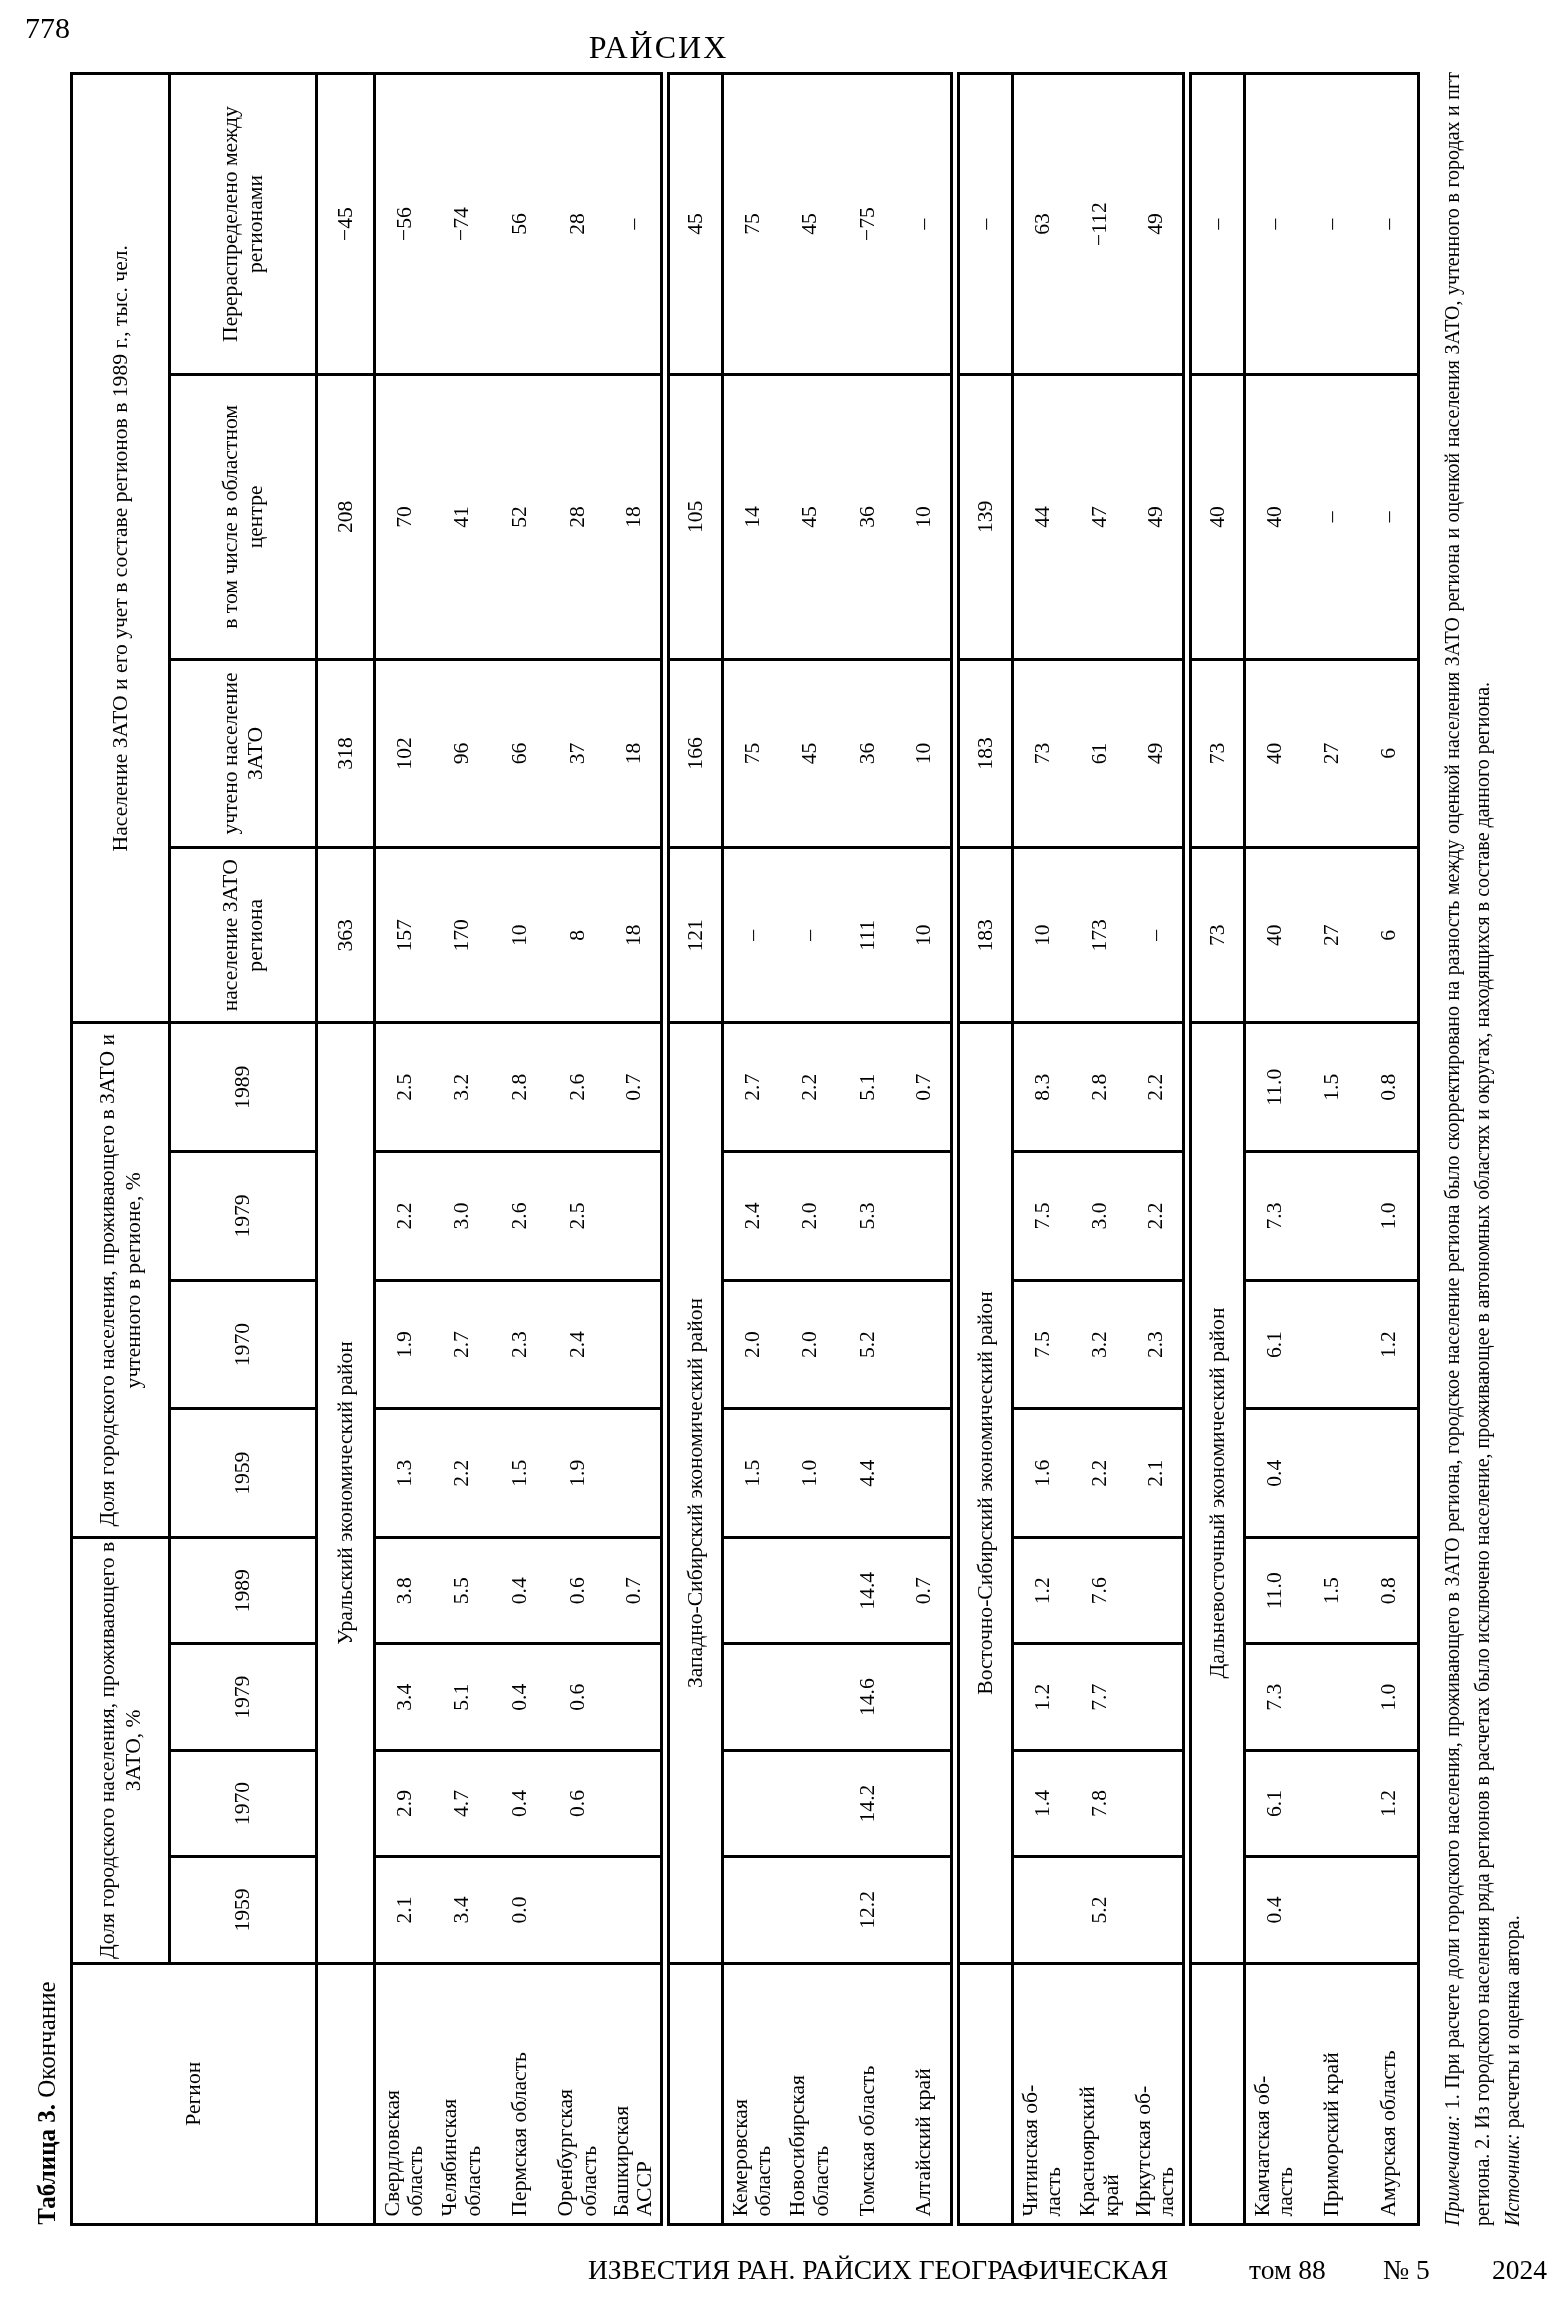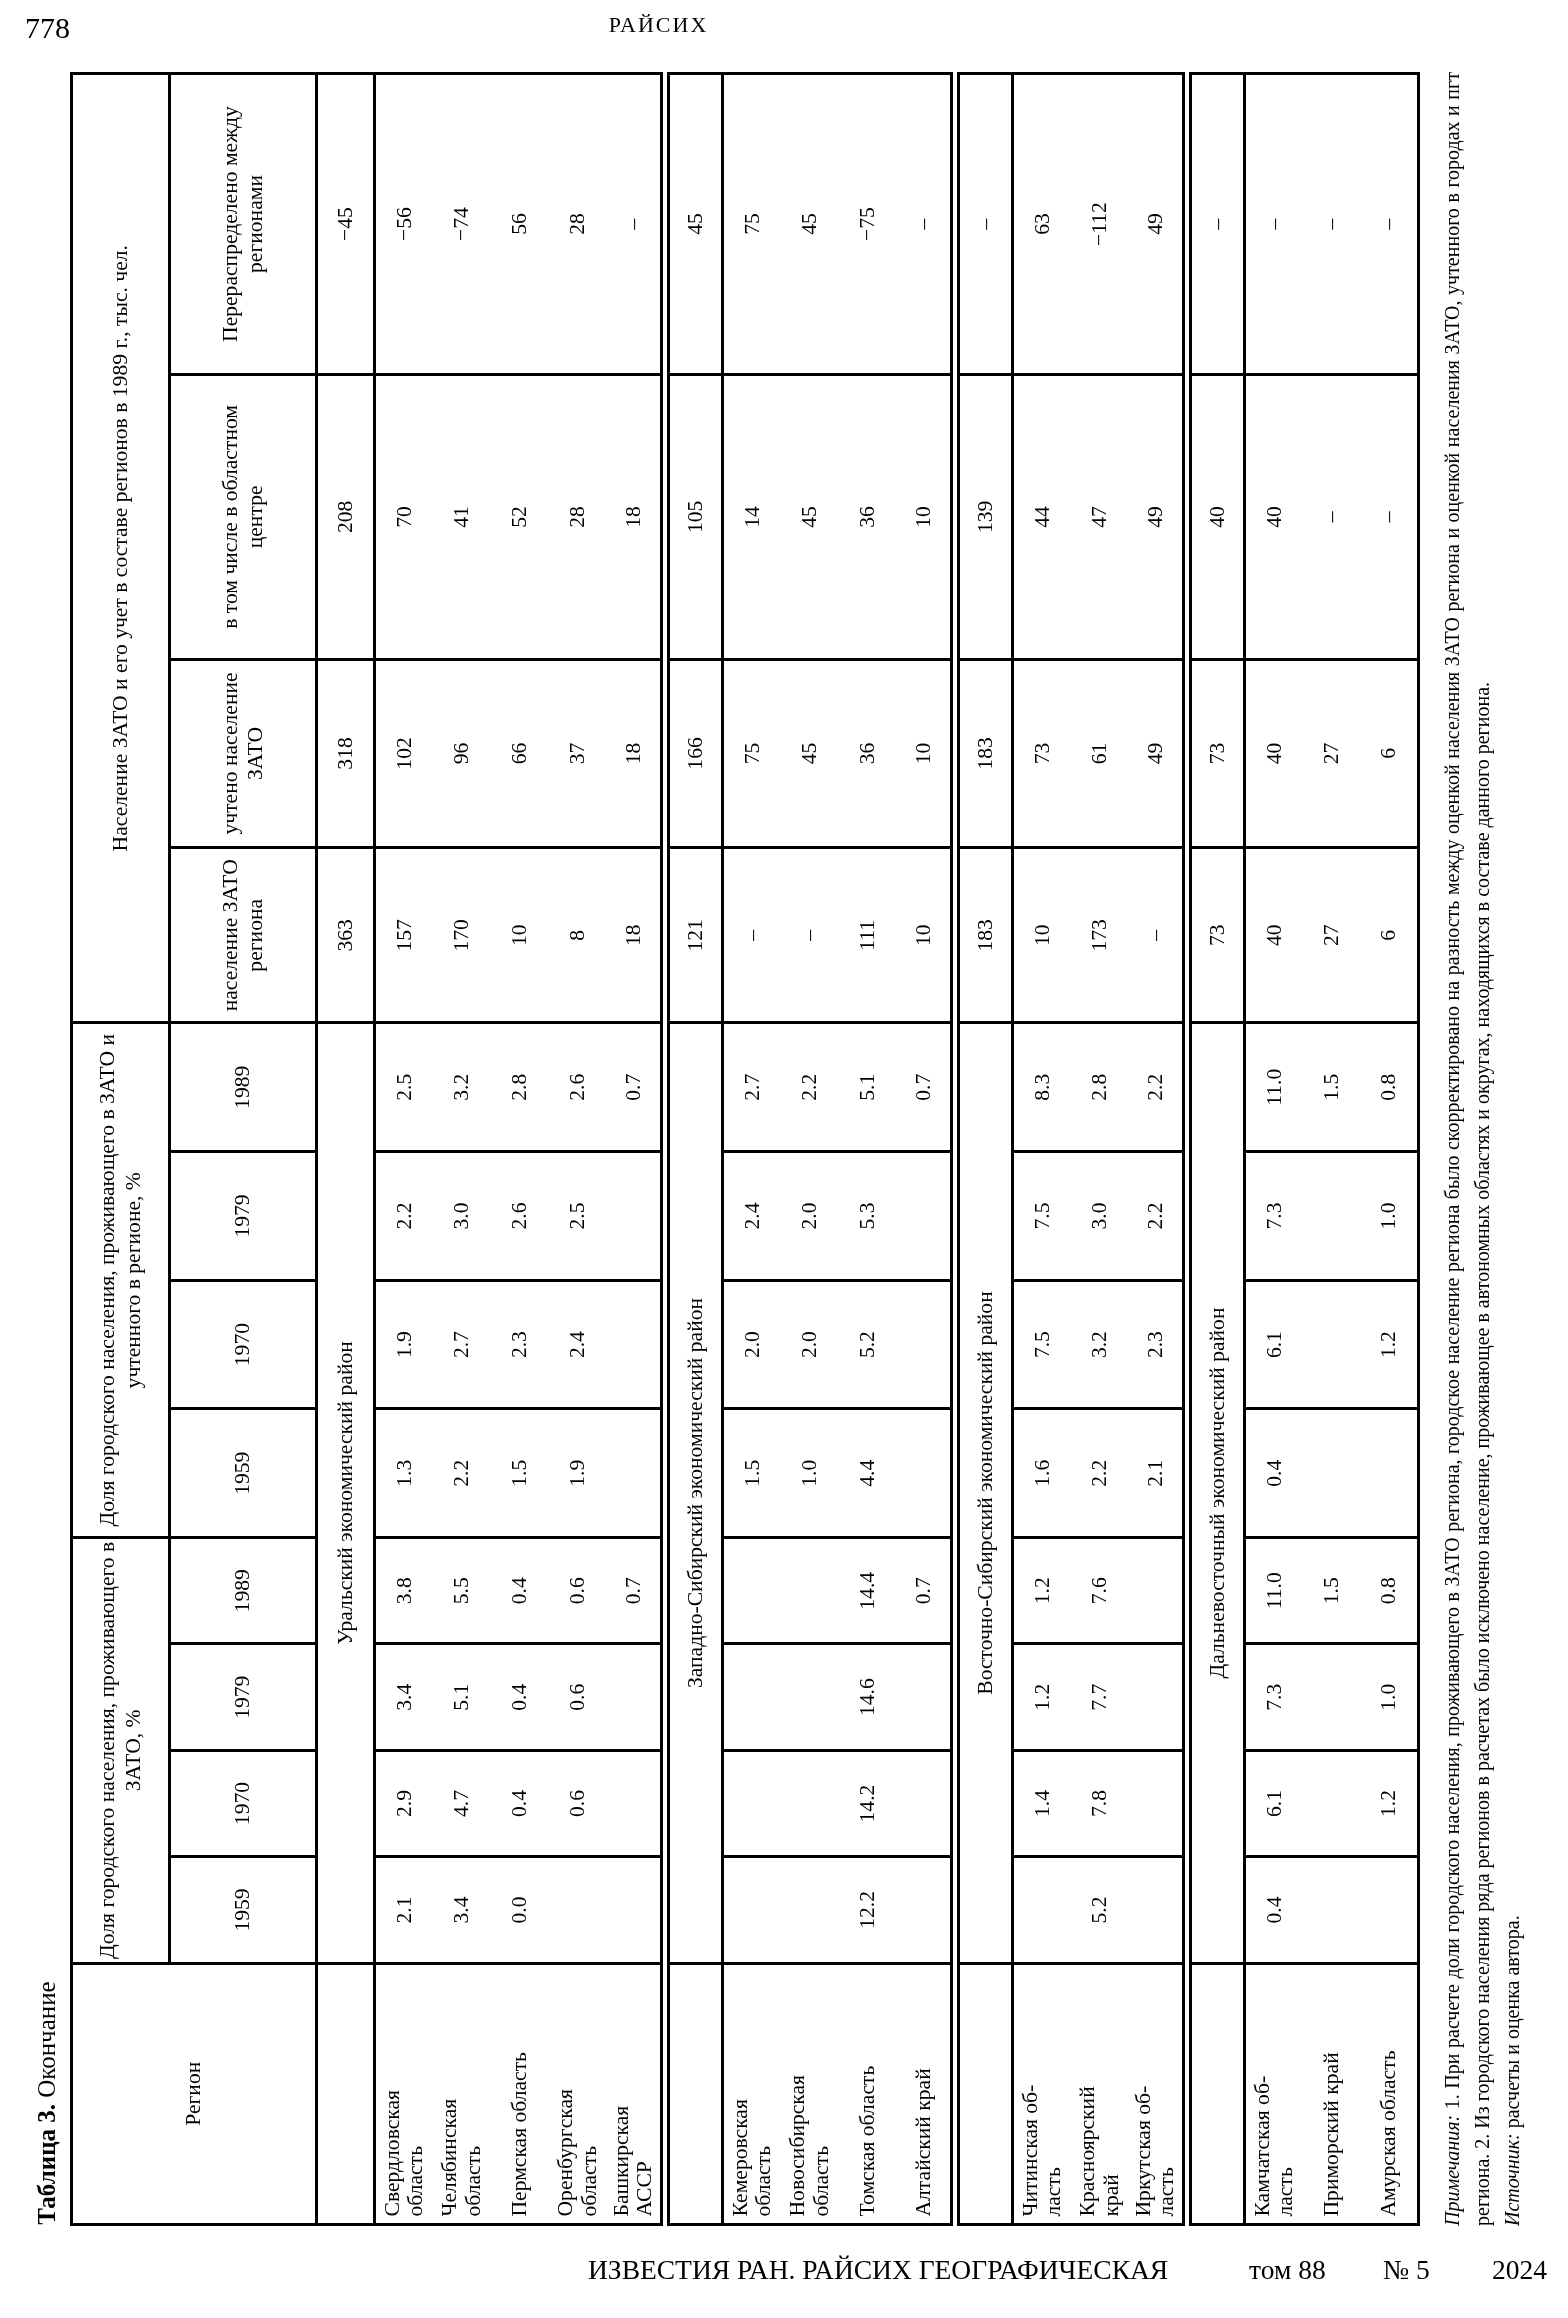--- a/index.html
+++ b/index.html
@@ -1,21 +1,21 @@
 <!DOCTYPE html>
 <html style="font-size:10.5px"><head>
 <meta charset="utf-8">
 <style>
   html,body{margin:0;padding:0;}
   body{
     width:1569px;height:2319px;position:relative;background:#ffffff;color:#000;
     font-family:"Liberation Serif","DejaVu Serif",serif;overflow:hidden;
   }
   .page-number{position:absolute;left:25px;top:10.5px;font-size:30px;}
-  .running-head{position:absolute;left:0;top:12px;width:1317px;text-align:center;font-size:22px;letter-spacing:2px;}
+  .running-head{position:absolute;left:0;top:29px;width:1317px;text-align:center;font-size:32px;letter-spacing:2px;}
   .footer{position:absolute;left:0;top:2254px;width:1569px;font-size:27.5px;}
   .footer span{position:absolute;white-space:nowrap;}
   .footer .f-journal{left:588px;}
   .footer .f-vol{left:1249px;}
   .footer .f-iss{left:1383px;}
   .footer .f-year{left:1492px;}
 
   
   .rot{
     position:absolute;left:33px;top:2226px;width:2167px;height:1533px;

